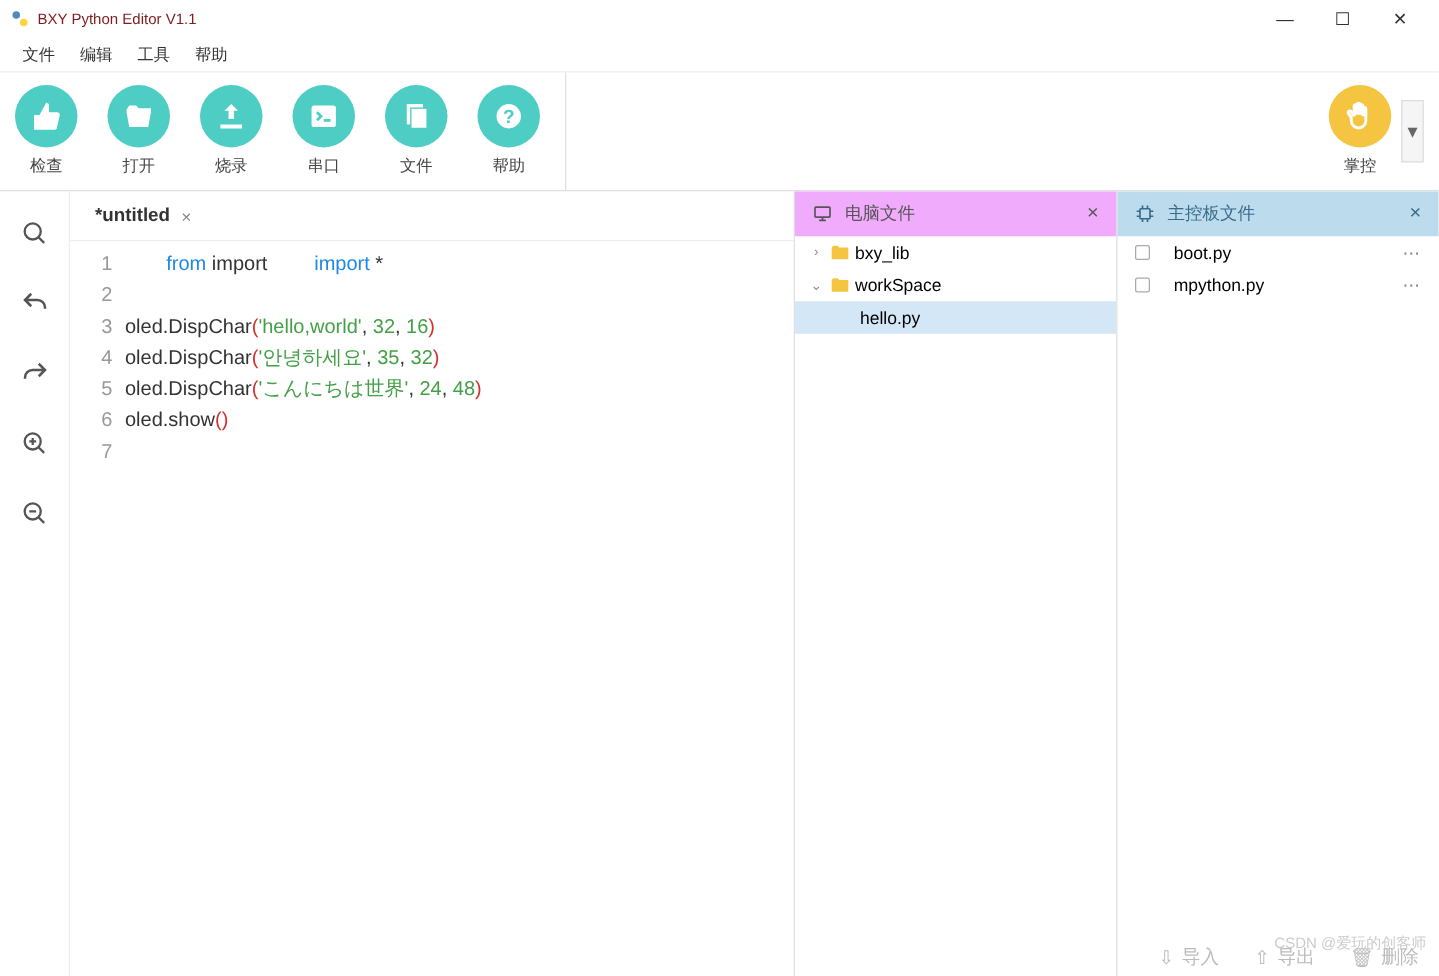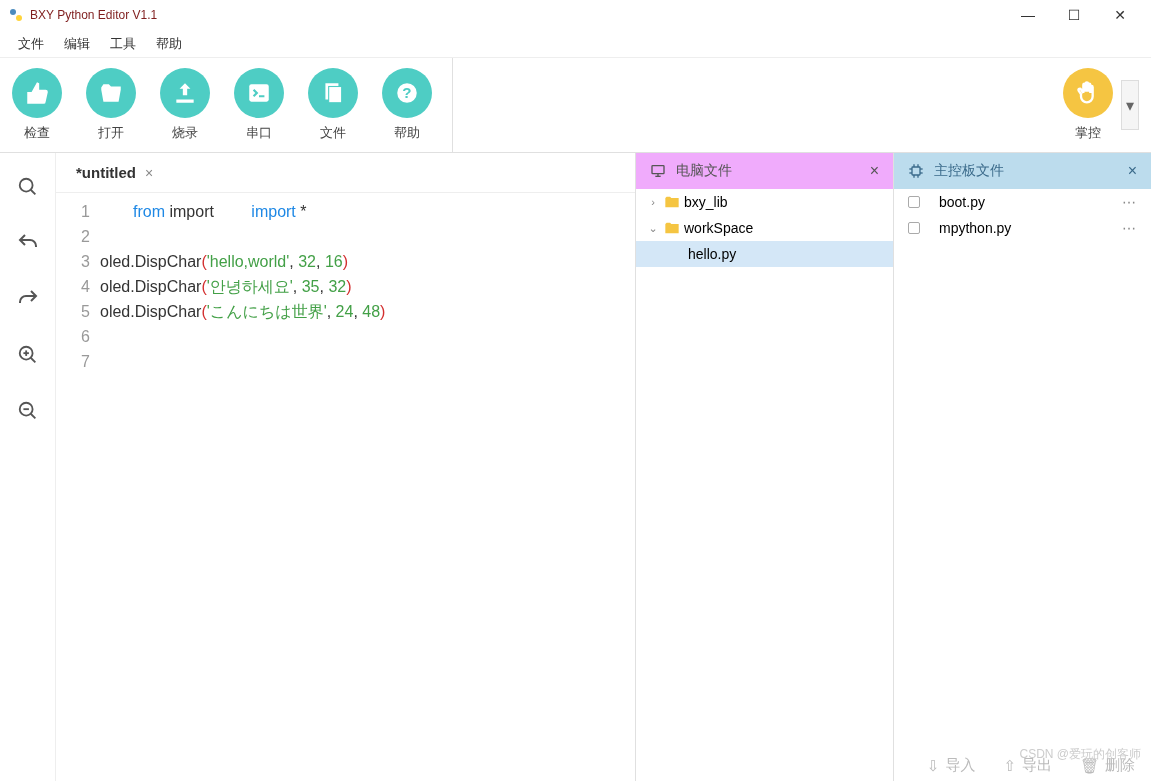--- a/index.html
+++ b/index.html
@@ -218,20 +218,21 @@
           <div>5</div>
           <div>6</div>
           <div>7</div>
         </div>
       <div class="code-lines" id="codelines">
           <div><span class="tk-kw">from</span><span class="tk-norm"> </span><span class="tk-norm">import</span><span class="tk-norm"> </span><span class="tk-kw">import</span><span class="tk-norm"> *</span></div>
           <div></div>
           <div><span class="tk-norm">oled.DispChar</span><span class="tk-punc">(</span><span class="tk-str">'hello,world'</span><span class="tk-norm">, </span><span class="tk-num">32</span><span class="tk-norm">, </span><span class="tk-num">16</span><span class="tk-punc">)</span></div>
           <div><span class="tk-norm">oled.DispChar</span><span class="tk-punc">(</span><span class="tk-str">'안녕하세요'</span><span class="tk-norm">, </span><span class="tk-num">35</span><span class="tk-norm">, </span><span class="tk-num">32</span><span class="tk-punc">)</span></div>
           <div><span class="tk-norm">oled.DispChar</span><span class="tk-punc">(</span><span class="tk-str">'こんにちは世界'</span><span class="tk-norm">, </span><span class="tk-num">24</span><span class="tk-norm">, </span><span class="tk-num">48</span><span class="tk-punc">)</span></div>
+          <div><span class="tk-norm">oled.show</span><span class="tk-punc">()</span></div>
         </div>
     </div>
   </div>
 
   <div class="right-panels">
     <div class="panel">
       <div class="panel-header ph-yellow">
         <svg width="16" height="16" viewBox="0 0 24 24" fill="none" stroke="currentColor" stroke-width="2">
             <rect x="3" y="4" width="18" height="12" rx="1"></rect>
             <line x1="8" y1="20" x2="16" y2="20"></line>

